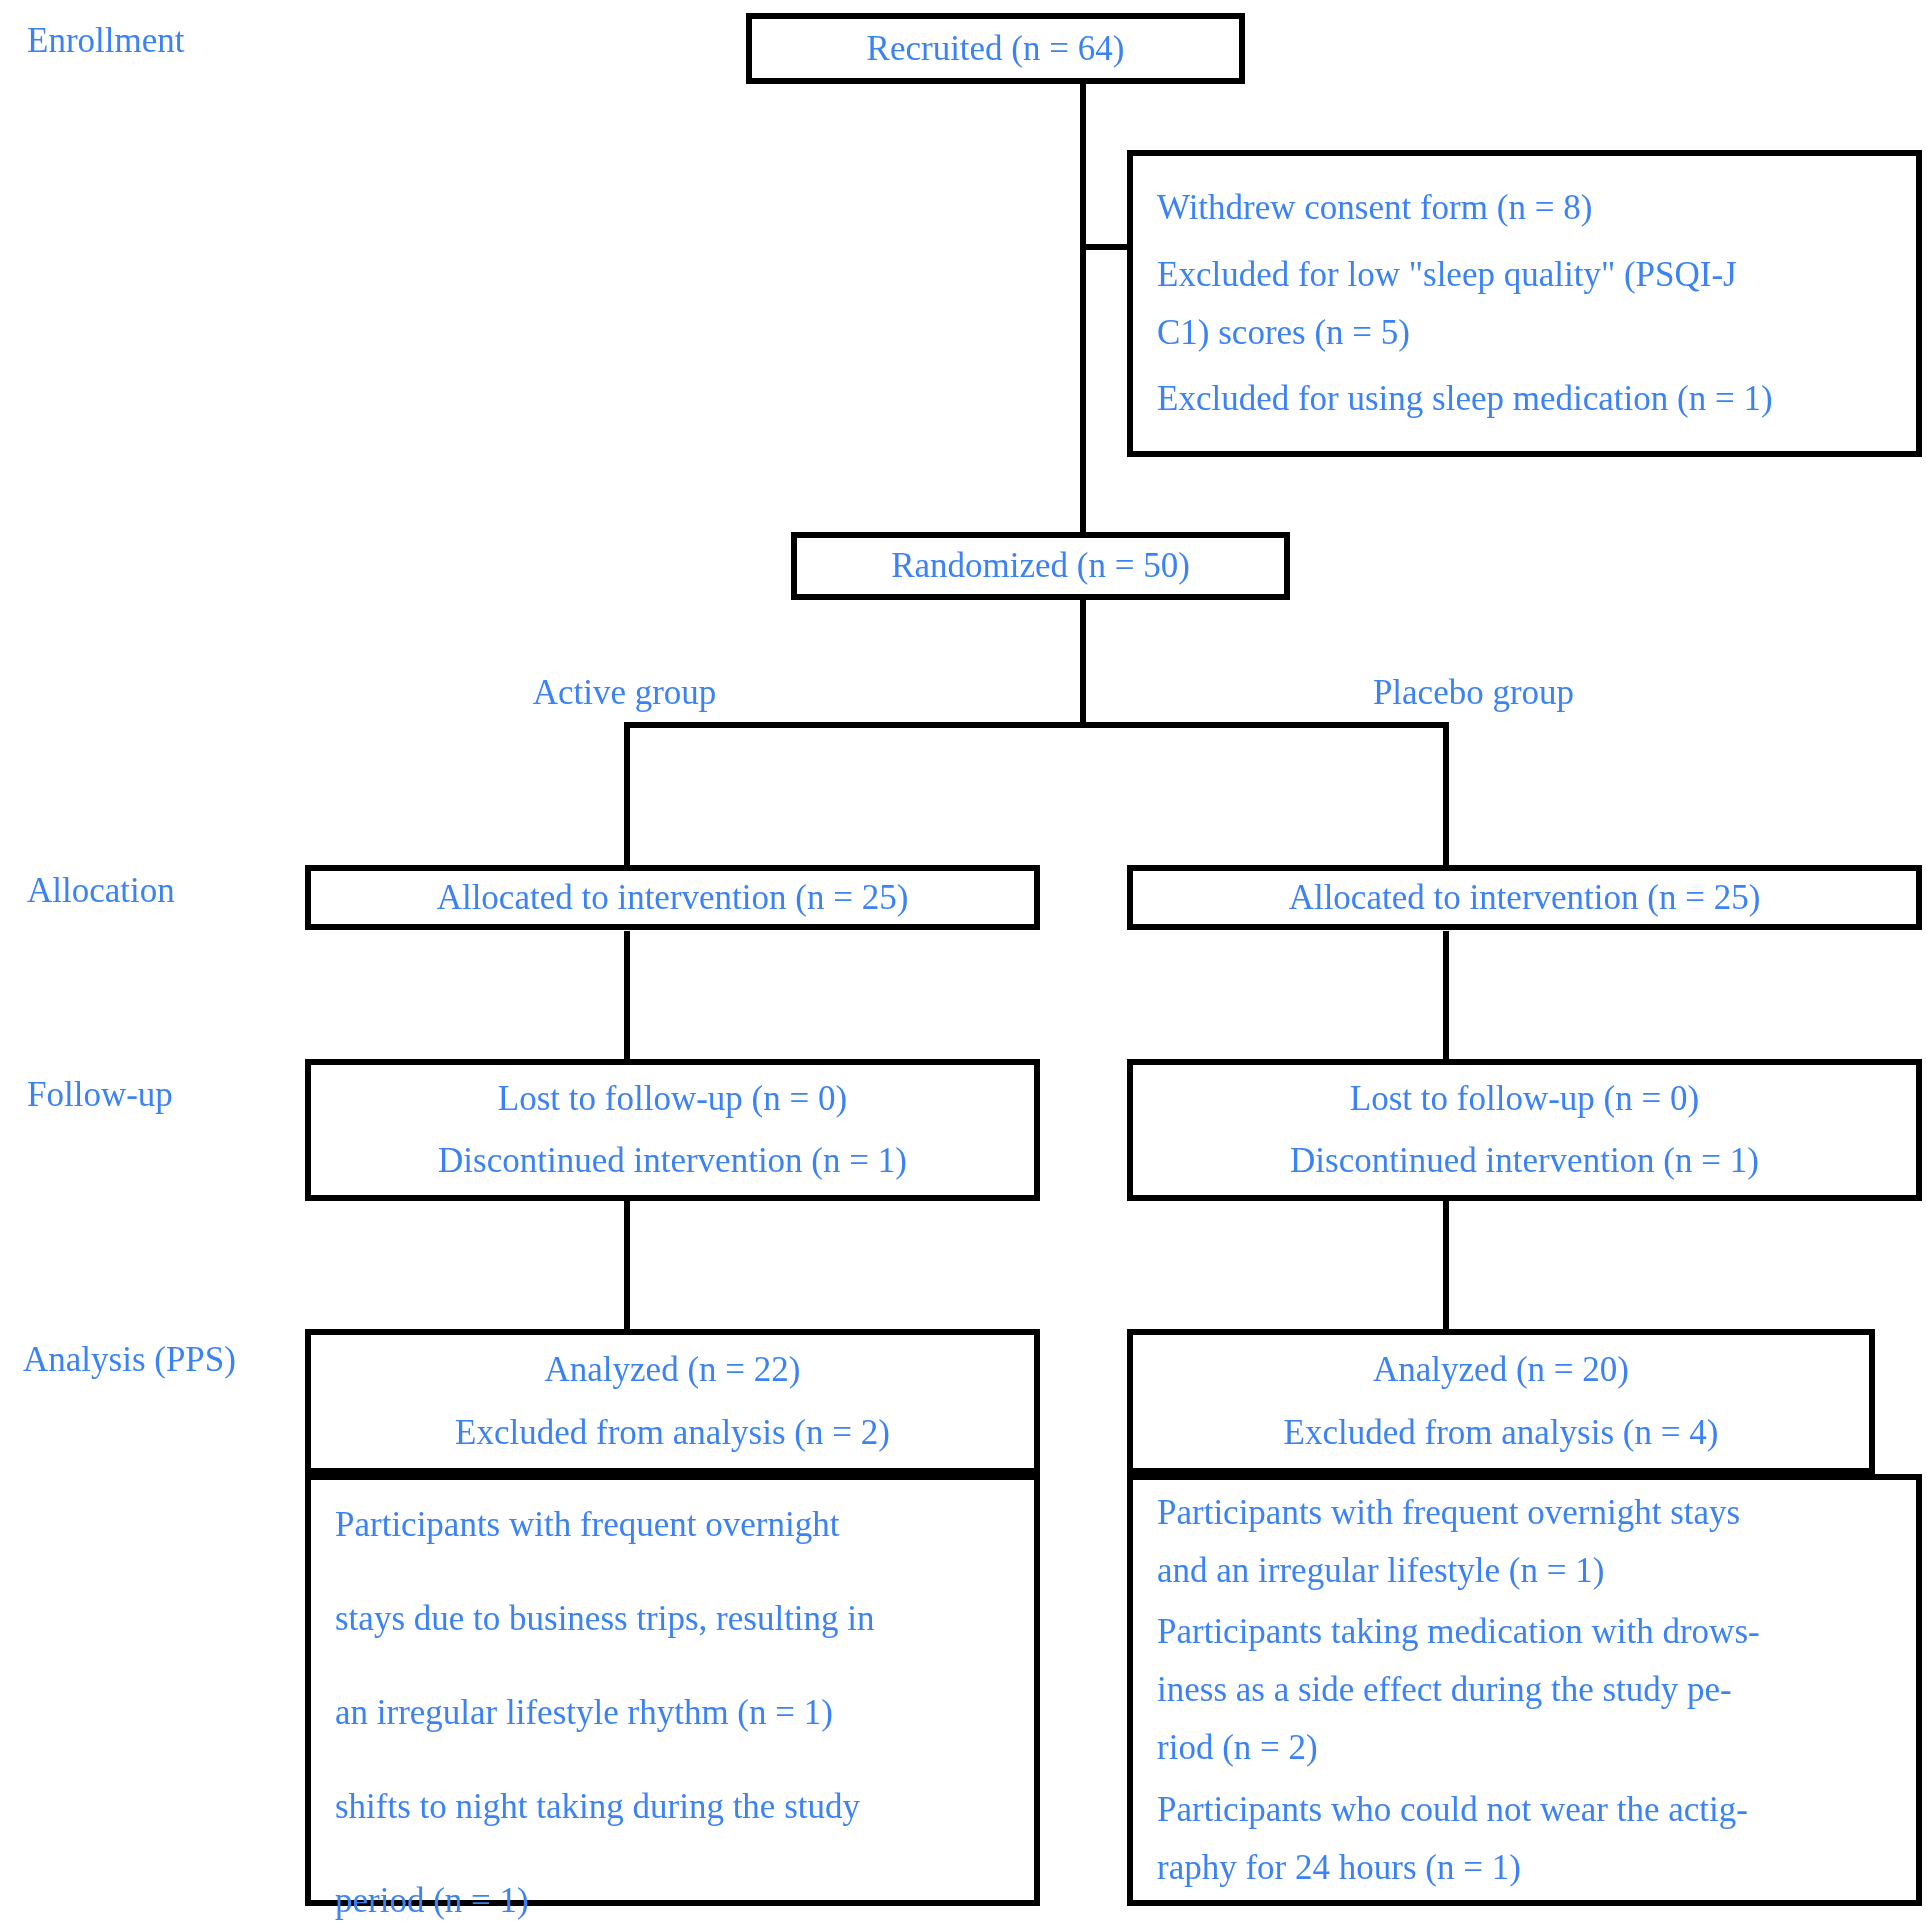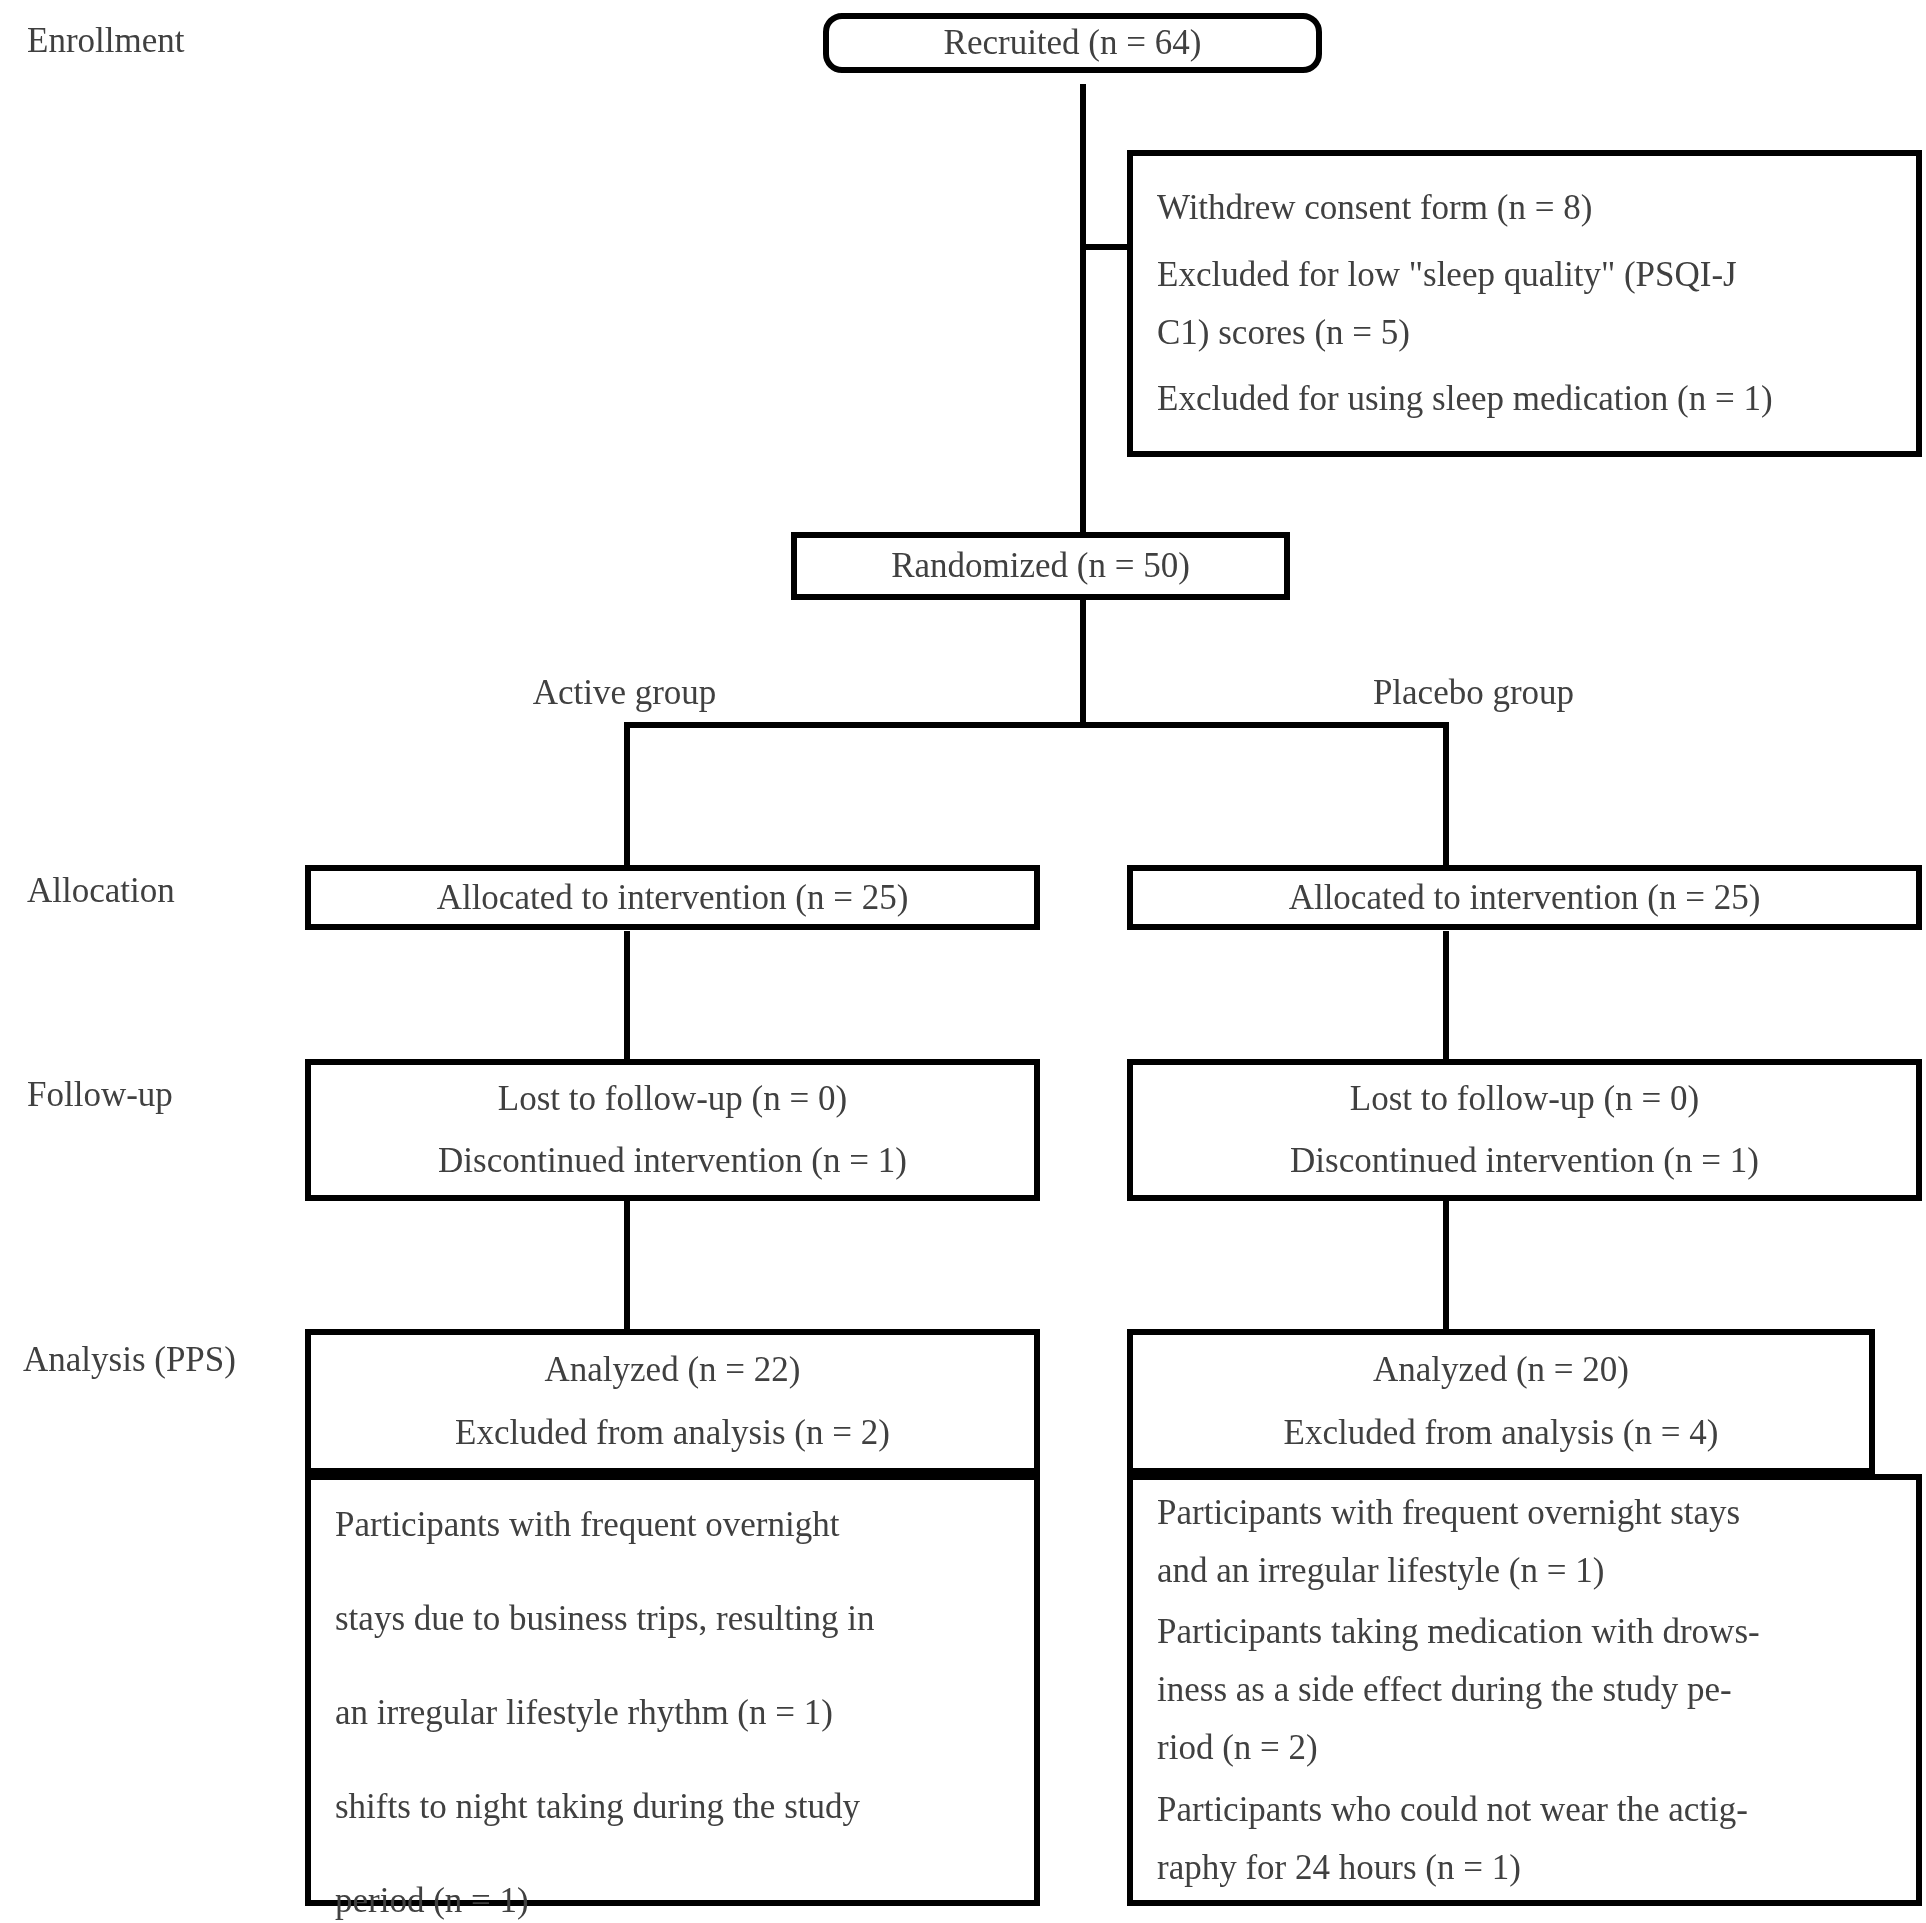--- a/index.html
+++ b/index.html
@@ -6,21 +6,21 @@
     margin: 0;
     padding: 0;
     background: #ffffff;
   }
   #canvas {
     position: relative;
     width: 1926px;
     height: 1923px;
     background: #ffffff;
     font-family: "Liberation Serif", "DejaVu Serif", serif;
-    color: #404040;
+    color: #3b82f6;
     font-size: 35px;
   }
   .stage-label {
     position: absolute;
     white-space: nowrap;
     line-height: 43px;
   }
   .group-label {
     position: absolute;
     text-align: center;
@@ -91,21 +91,21 @@
   <div class="line" style="left:1080px; top:244px; width:47px; height:5.6px;"></div>
   <div class="line" style="left:1080px; top:599px; width:5.6px; height:123px;"></div>
   <div class="line" style="left:624px; top:722px; width:825px; height:5.6px;"></div>
   <div class="line" style="left:624px; top:722px; width:5.6px; height:143px;"></div>
   <div class="line" style="left:1443px; top:722px; width:5.6px; height:143px;"></div>
   <div class="line" style="left:624px; top:931px; width:5.6px; height:128px;"></div>
   <div class="line" style="left:1443px; top:931px; width:5.6px; height:128px;"></div>
   <div class="line" style="left:624px; top:1201px; width:5.6px; height:128px;"></div>
   <div class="line" style="left:1443px; top:1201px; width:5.6px; height:128px;"></div>
 
-  <div class="box" style="left:823px; top:13px; width:499px; height:60px;border-radius:19px;">
+  <div class="box" style="left:746px; top:13px; width:499px; height:71px;">
     <div class="bline">Recruited (n = 64)</div>
   </div>
 
   <div class="box left-align" style="left:1127px; top:150px; width:795px; height:307px;">
     <div class="bline">Withdrew consent form (n = 8)</div>
     <div class="bline para">Excluded for low "sleep quality" (PSQI-J</div>
     <div class="bline">C1) scores (n = 5)</div>
     <div class="bline para">Excluded for using sleep medication (n = 1)</div>
   </div>
 

